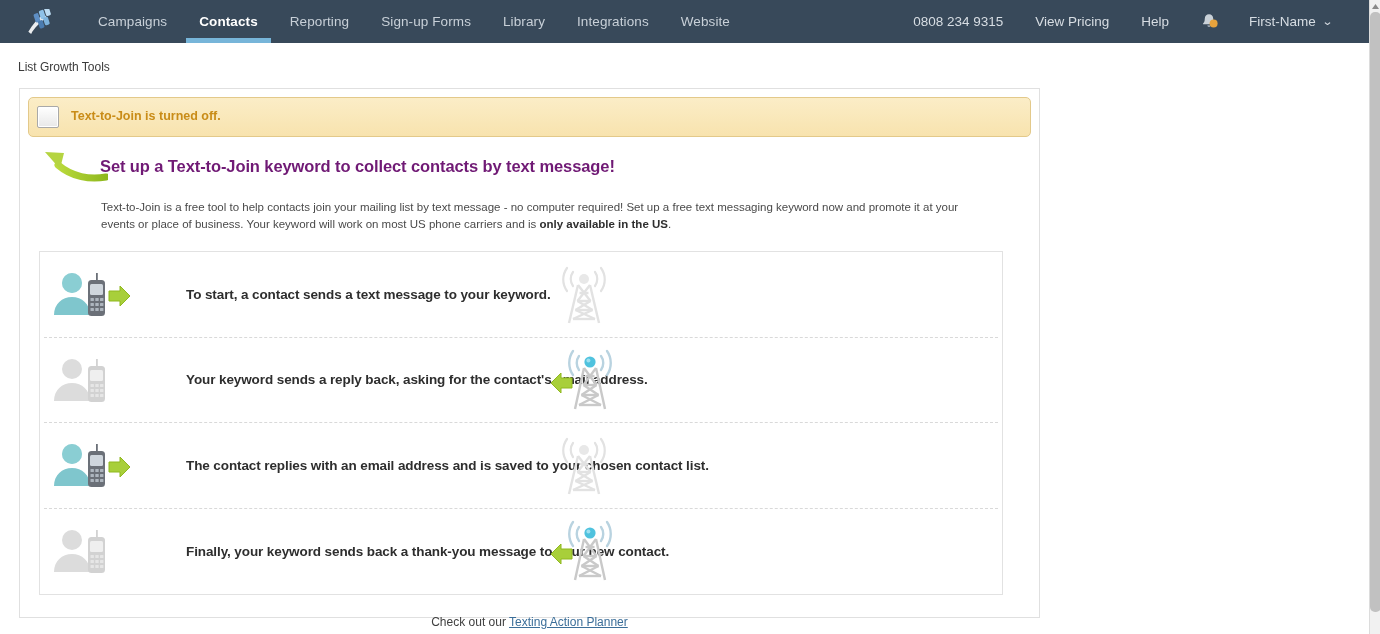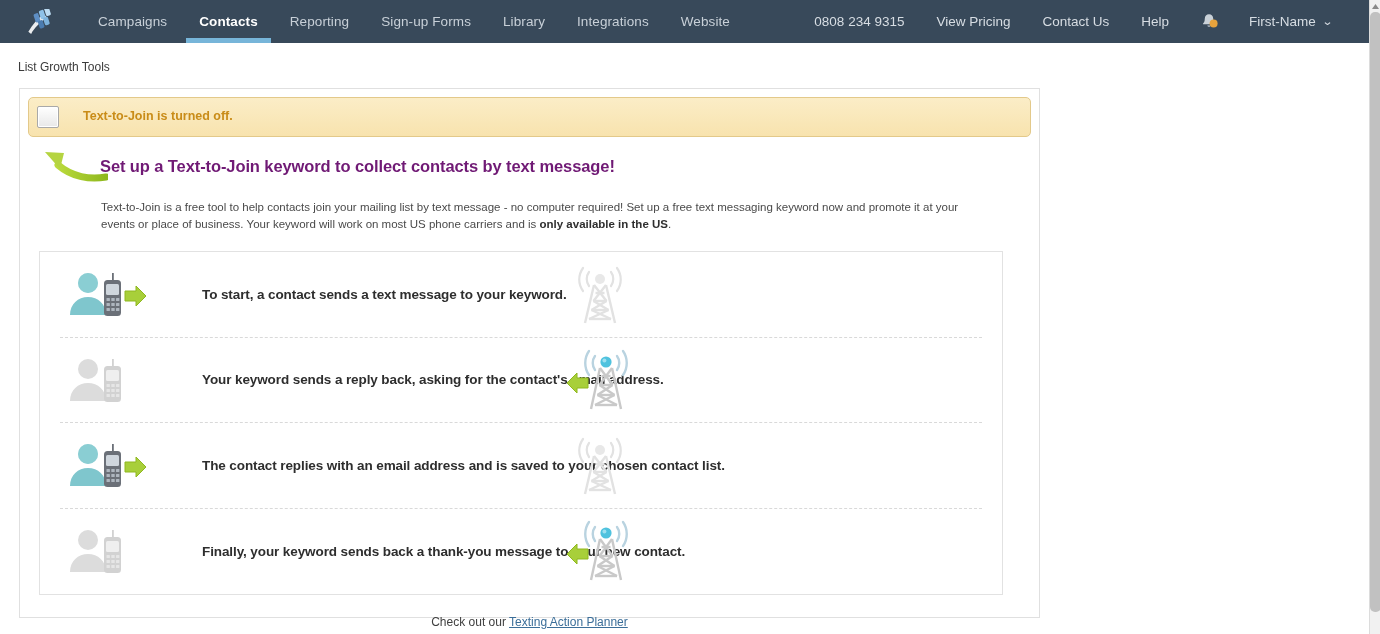--- a/index.html
+++ b/index.html
@@ -131,21 +131,21 @@
   #alert-checkbox {
     width: 22px;
     height: 22px;
     border: 1px solid #a9a9a9;
     background: linear-gradient(#ffffff, #e8e8e8);
     border-radius: 2px;
     flex: none;
     cursor: pointer;
     box-shadow: inset 0 0 0 1px #fff;
   }
-  #alert-text { margin-left: 24px; line-height: 1.25; }
+  #alert-text { margin-left: 12px; line-height: 1.25; }
   #alert-title {
     color: #c98c18;
     font-weight: bold;
     font-size: 12.5px;
     display: block;
   }
   #alert-sub {
     color: #7a6630;
     font-size: 10.5px;
     display: block;
@@ -182,21 +182,21 @@
     line-height: 1.48;
   }
   #intro-para b { color: #2f2f2f; }
 
   
   #steps {
     margin: 18px 18px 0 19px;
     width: 964px;
     border: 1px solid #e2e2e2;
     background: #fff;
-    padding: 0 20px;
+    padding: 0 4px;
   }
   .step {
     position: relative;
     height: 85.5px;
     display: flex;
     align-items: center;
     border-bottom: 1px dashed #d9d9d9;
   }
   .step:last-child { border-bottom: none; }
 
@@ -305,23 +305,20 @@
         <span>Website</span>
       </div>
   </div>
 
   <div id="nav-right">
     <div class="nav-right-item">
         <span>0808 234 9315</span>
       </div>
     <div class="nav-right-item">
         <span>View Pricing</span>
-      </div>
-    <div class="nav-right-item">
-        <span>Contact Us</span>
       </div>
     <div class="nav-right-item">
         <span>Help</span>
       </div>
 
     <div id="bell-wrap">
       <svg width="20" height="20" viewBox="0 0 20 20">
         <path d="M10 2.2c-2.5 0-4.2 1.9-4.2 4.3 0 3.2-1 4.3-1.7 5-.3.3-.1.8.35.8h11.1c.45 0 .65-.5.35-.8-.7-.7-1.7-1.8-1.7-5 0-2.4-1.7-4.3-4.2-4.3z" fill="#c9d1d8"></path>
         <path d="M8.3 13.4a1.75 1.75 0 0 0 3.4 0z" fill="#c9d1d8"></path>
         <circle cx="14.6" cy="11.6" r="4" fill="#e8a33d"></circle>

